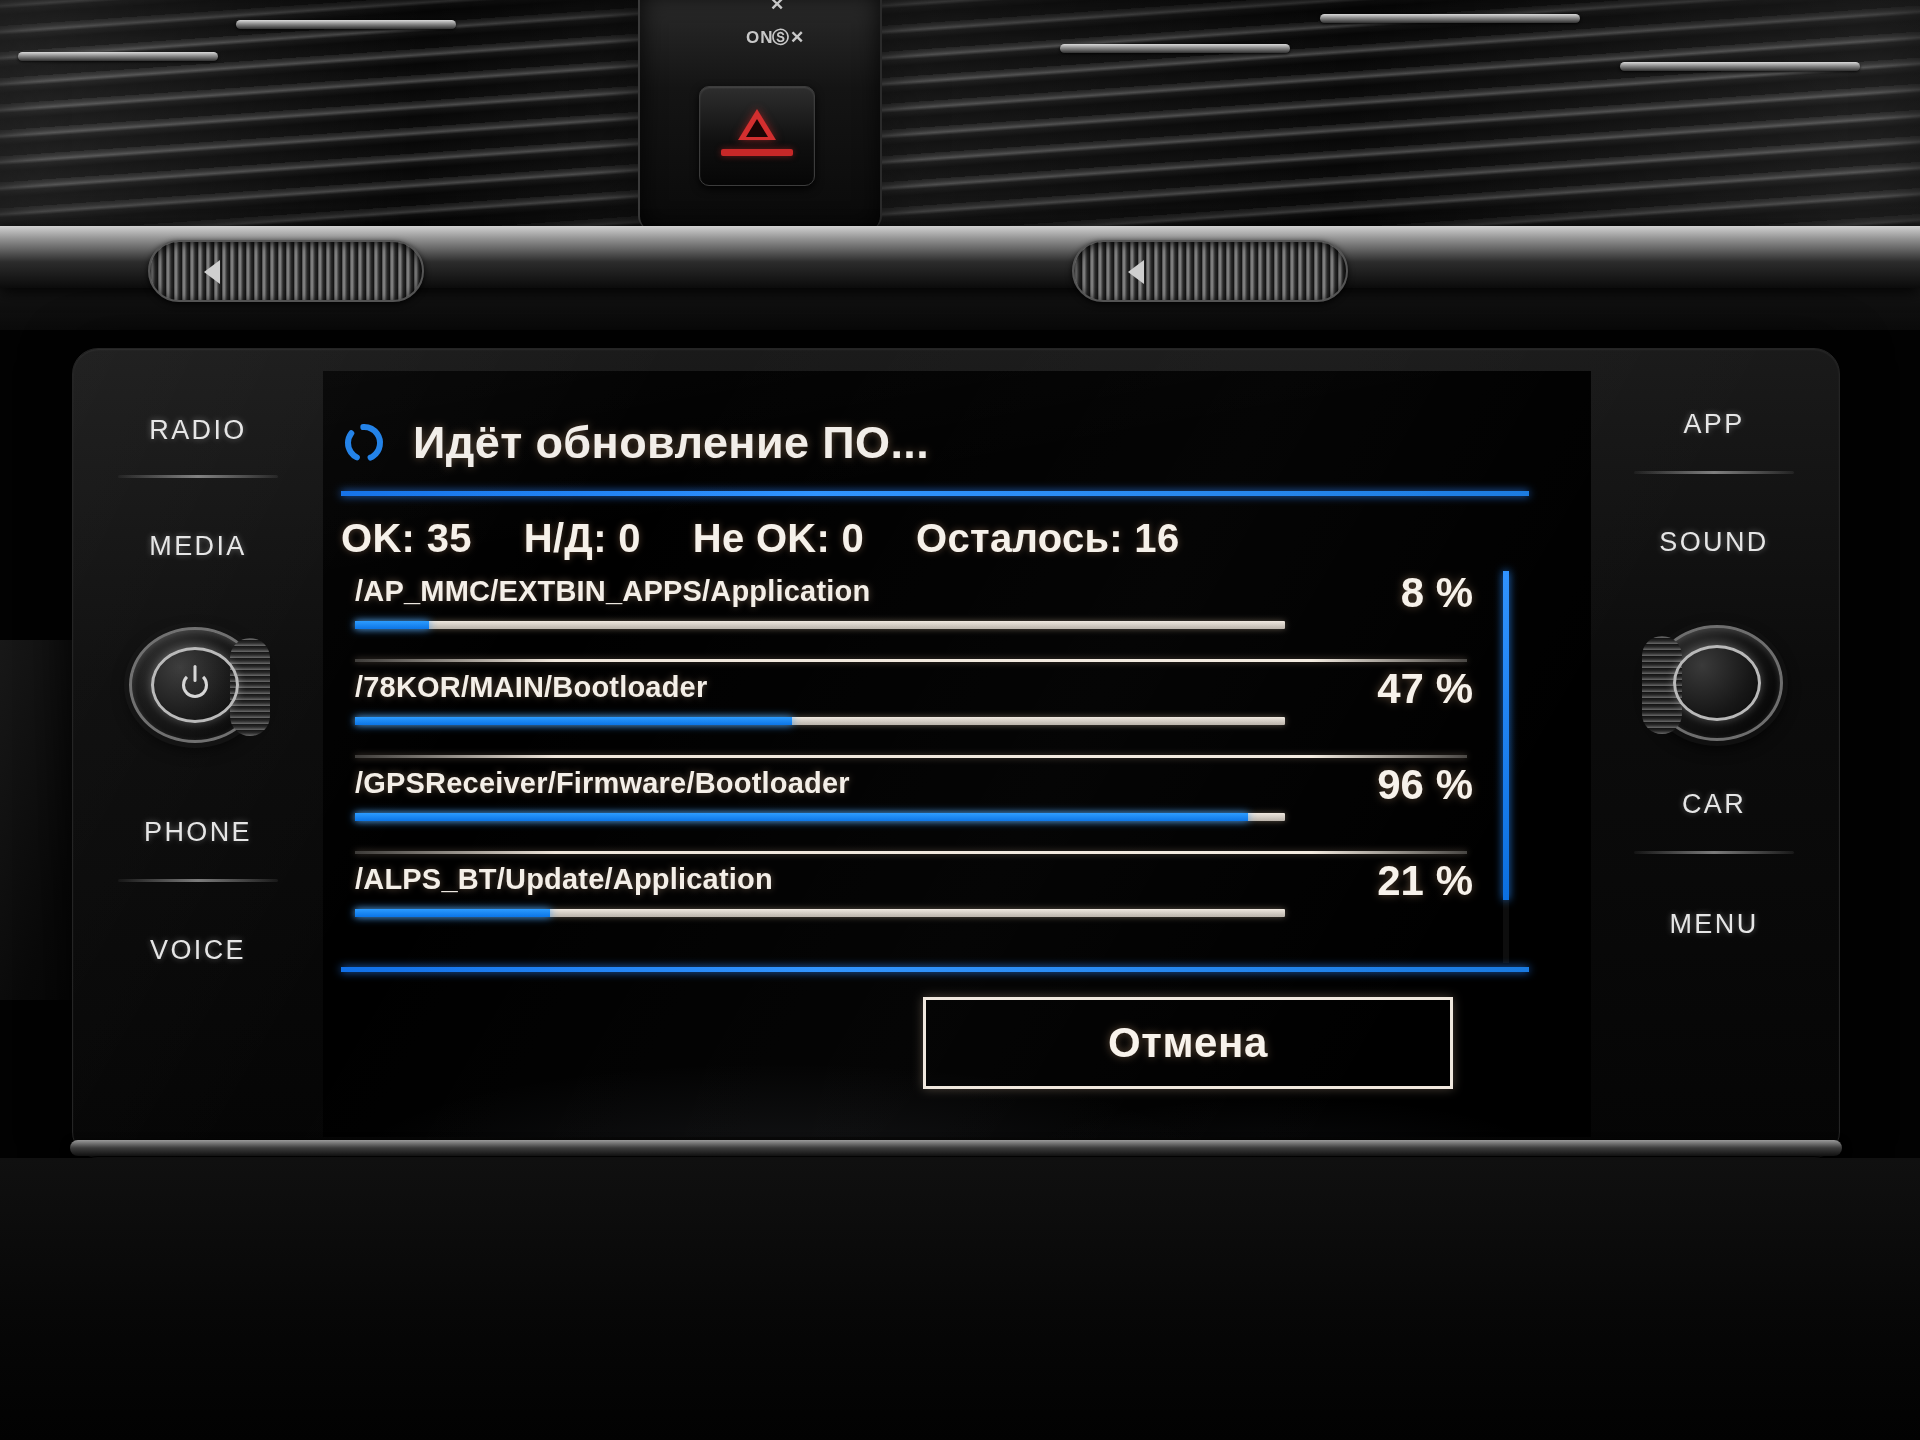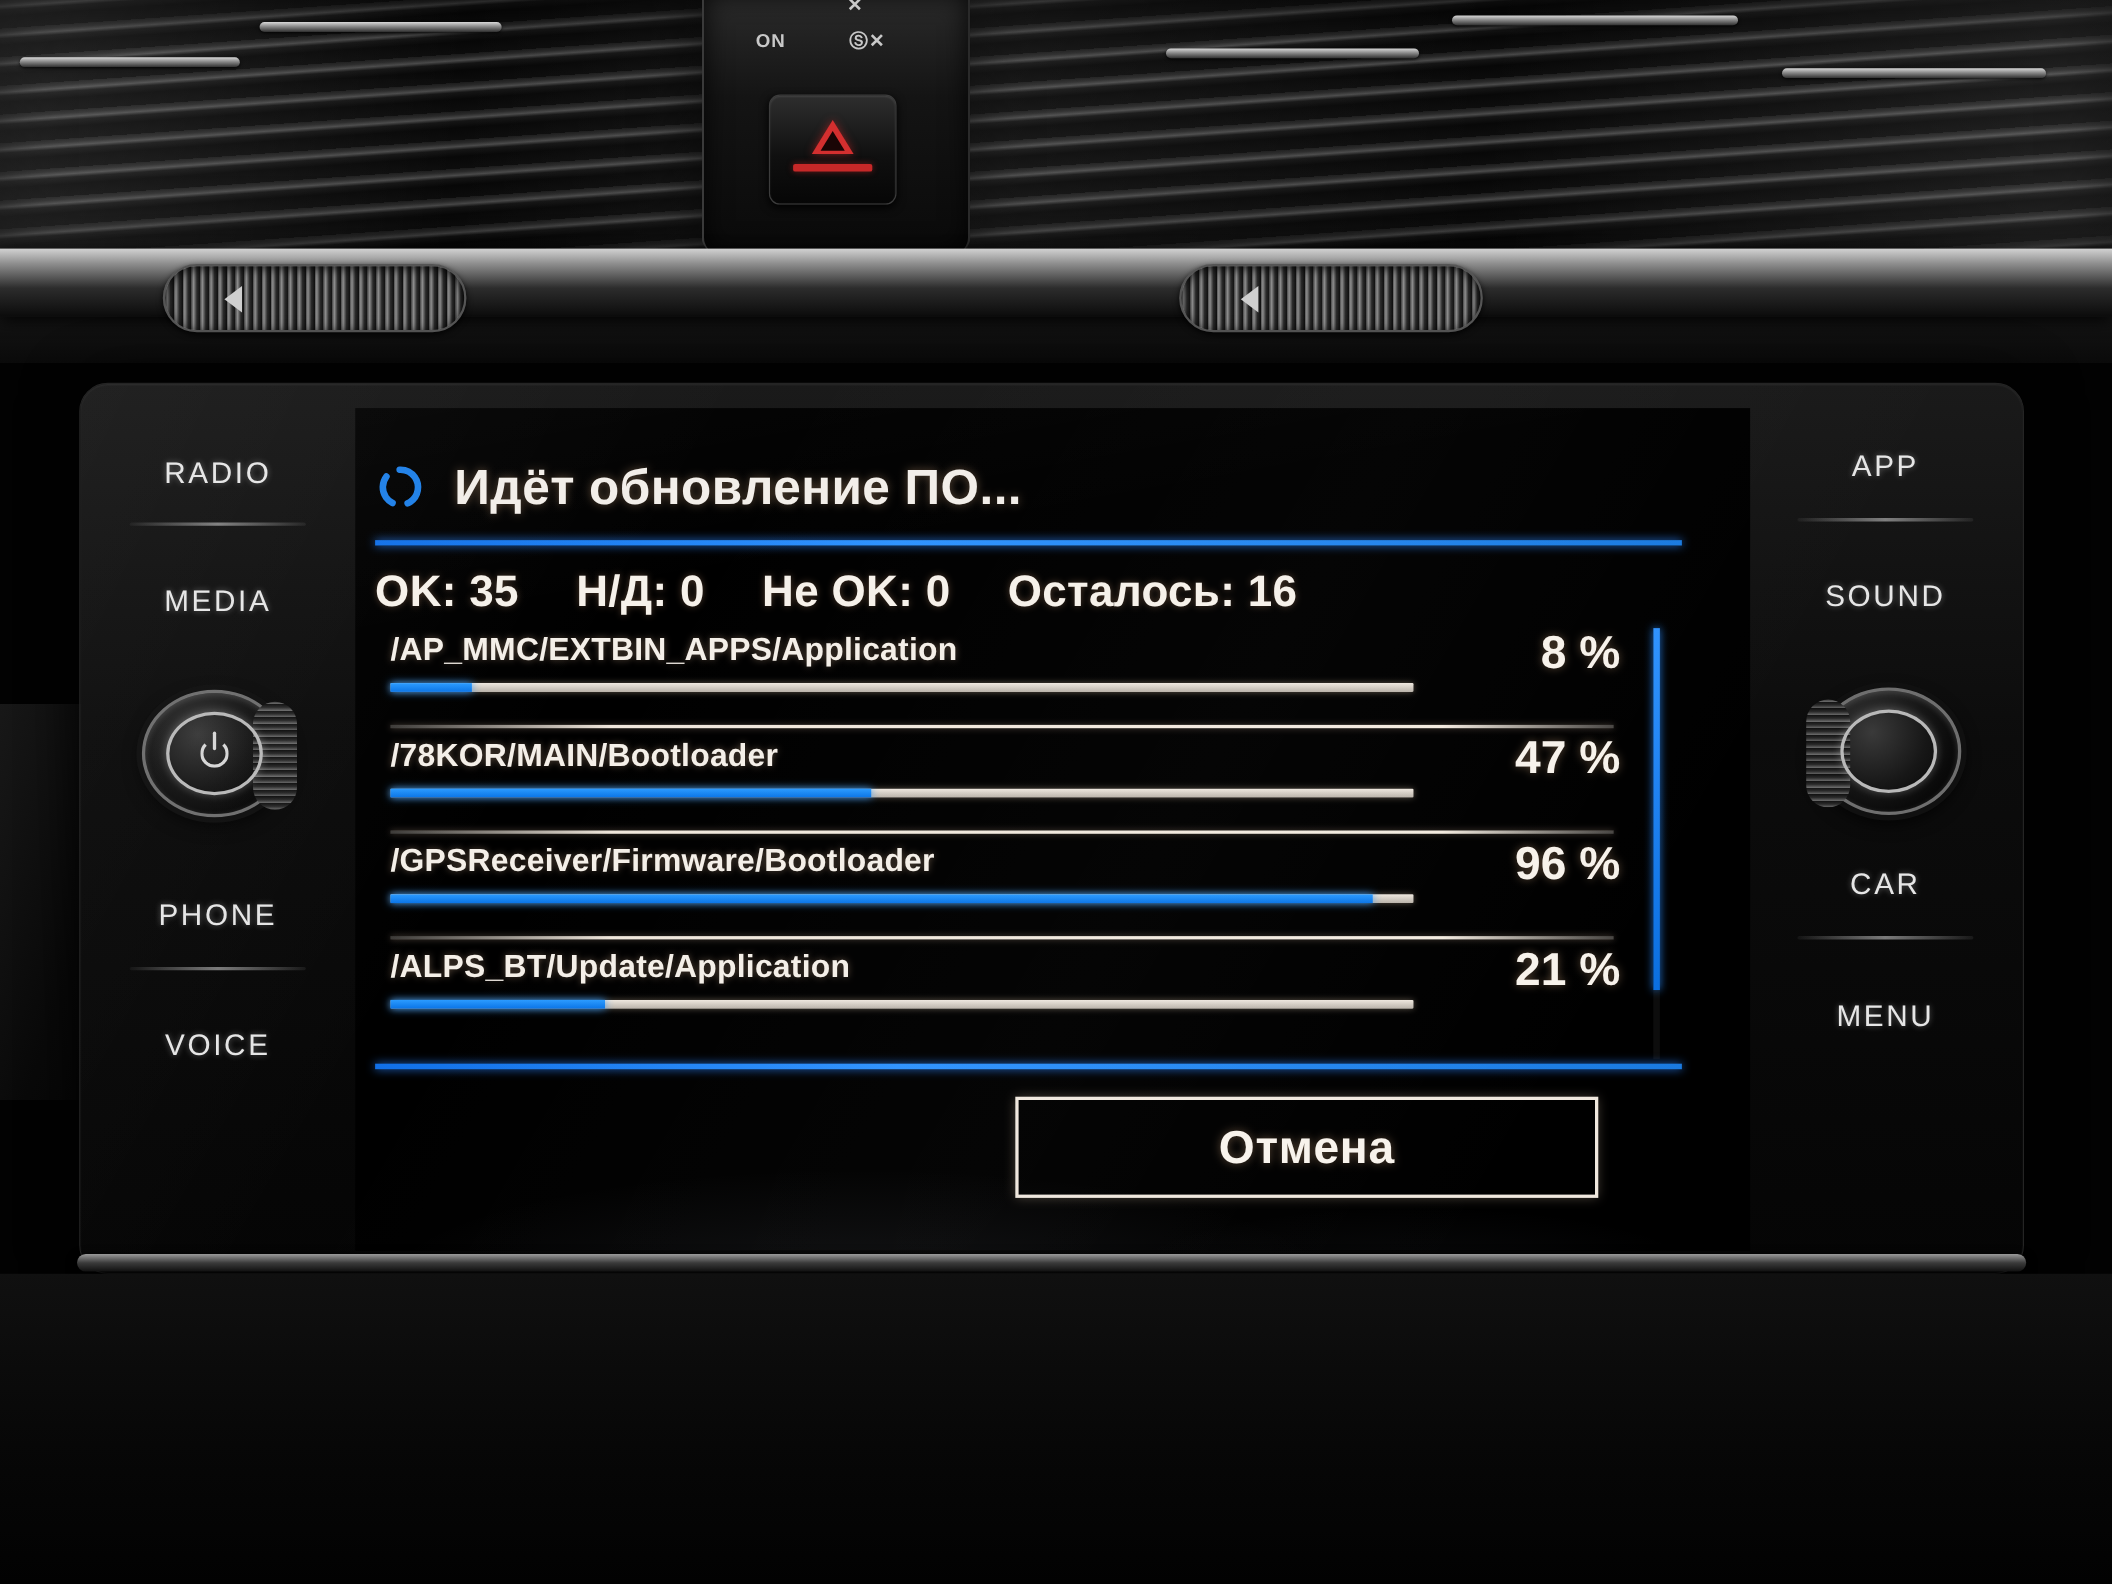--- a/index.html
+++ b/index.html
@@ -309,21 +309,21 @@
     <div class="vent-shine"></div>
 
     <div class="vent-chrome" style="left:18px;  top:52px;  width:200px;"></div>
     <div class="vent-chrome" style="left:236px; top:20px;  width:220px;"></div>
     <div class="vent-chrome" style="left:1060px;top:44px;  width:230px;"></div>
     <div class="vent-chrome" style="left:1320px;top:14px;  width:260px;"></div>
     <div class="vent-chrome" style="left:1620px;top:62px;  width:240px;"></div>
   </div>
 
   <div class="hazard-console"></div>
-  <div class="vent-icon" style="left:687px; top:28px;">ON</div>
+  <div class="vent-icon" style="left:746px; top:28px;">ON</div>
   <div class="vent-icon" style="left:772px; top:26px;">Ⓢ✕</div>
   <div class="vent-icon" style="left:770px; top:-6px;">✕</div>
 
   <div class="hazard-btn">
     <div class="hazard-tri"></div>
     <div class="hazard-bar"></div>
   </div>
 
   <div class="trim-dark"></div>
   <div class="trim-strip"></div>

